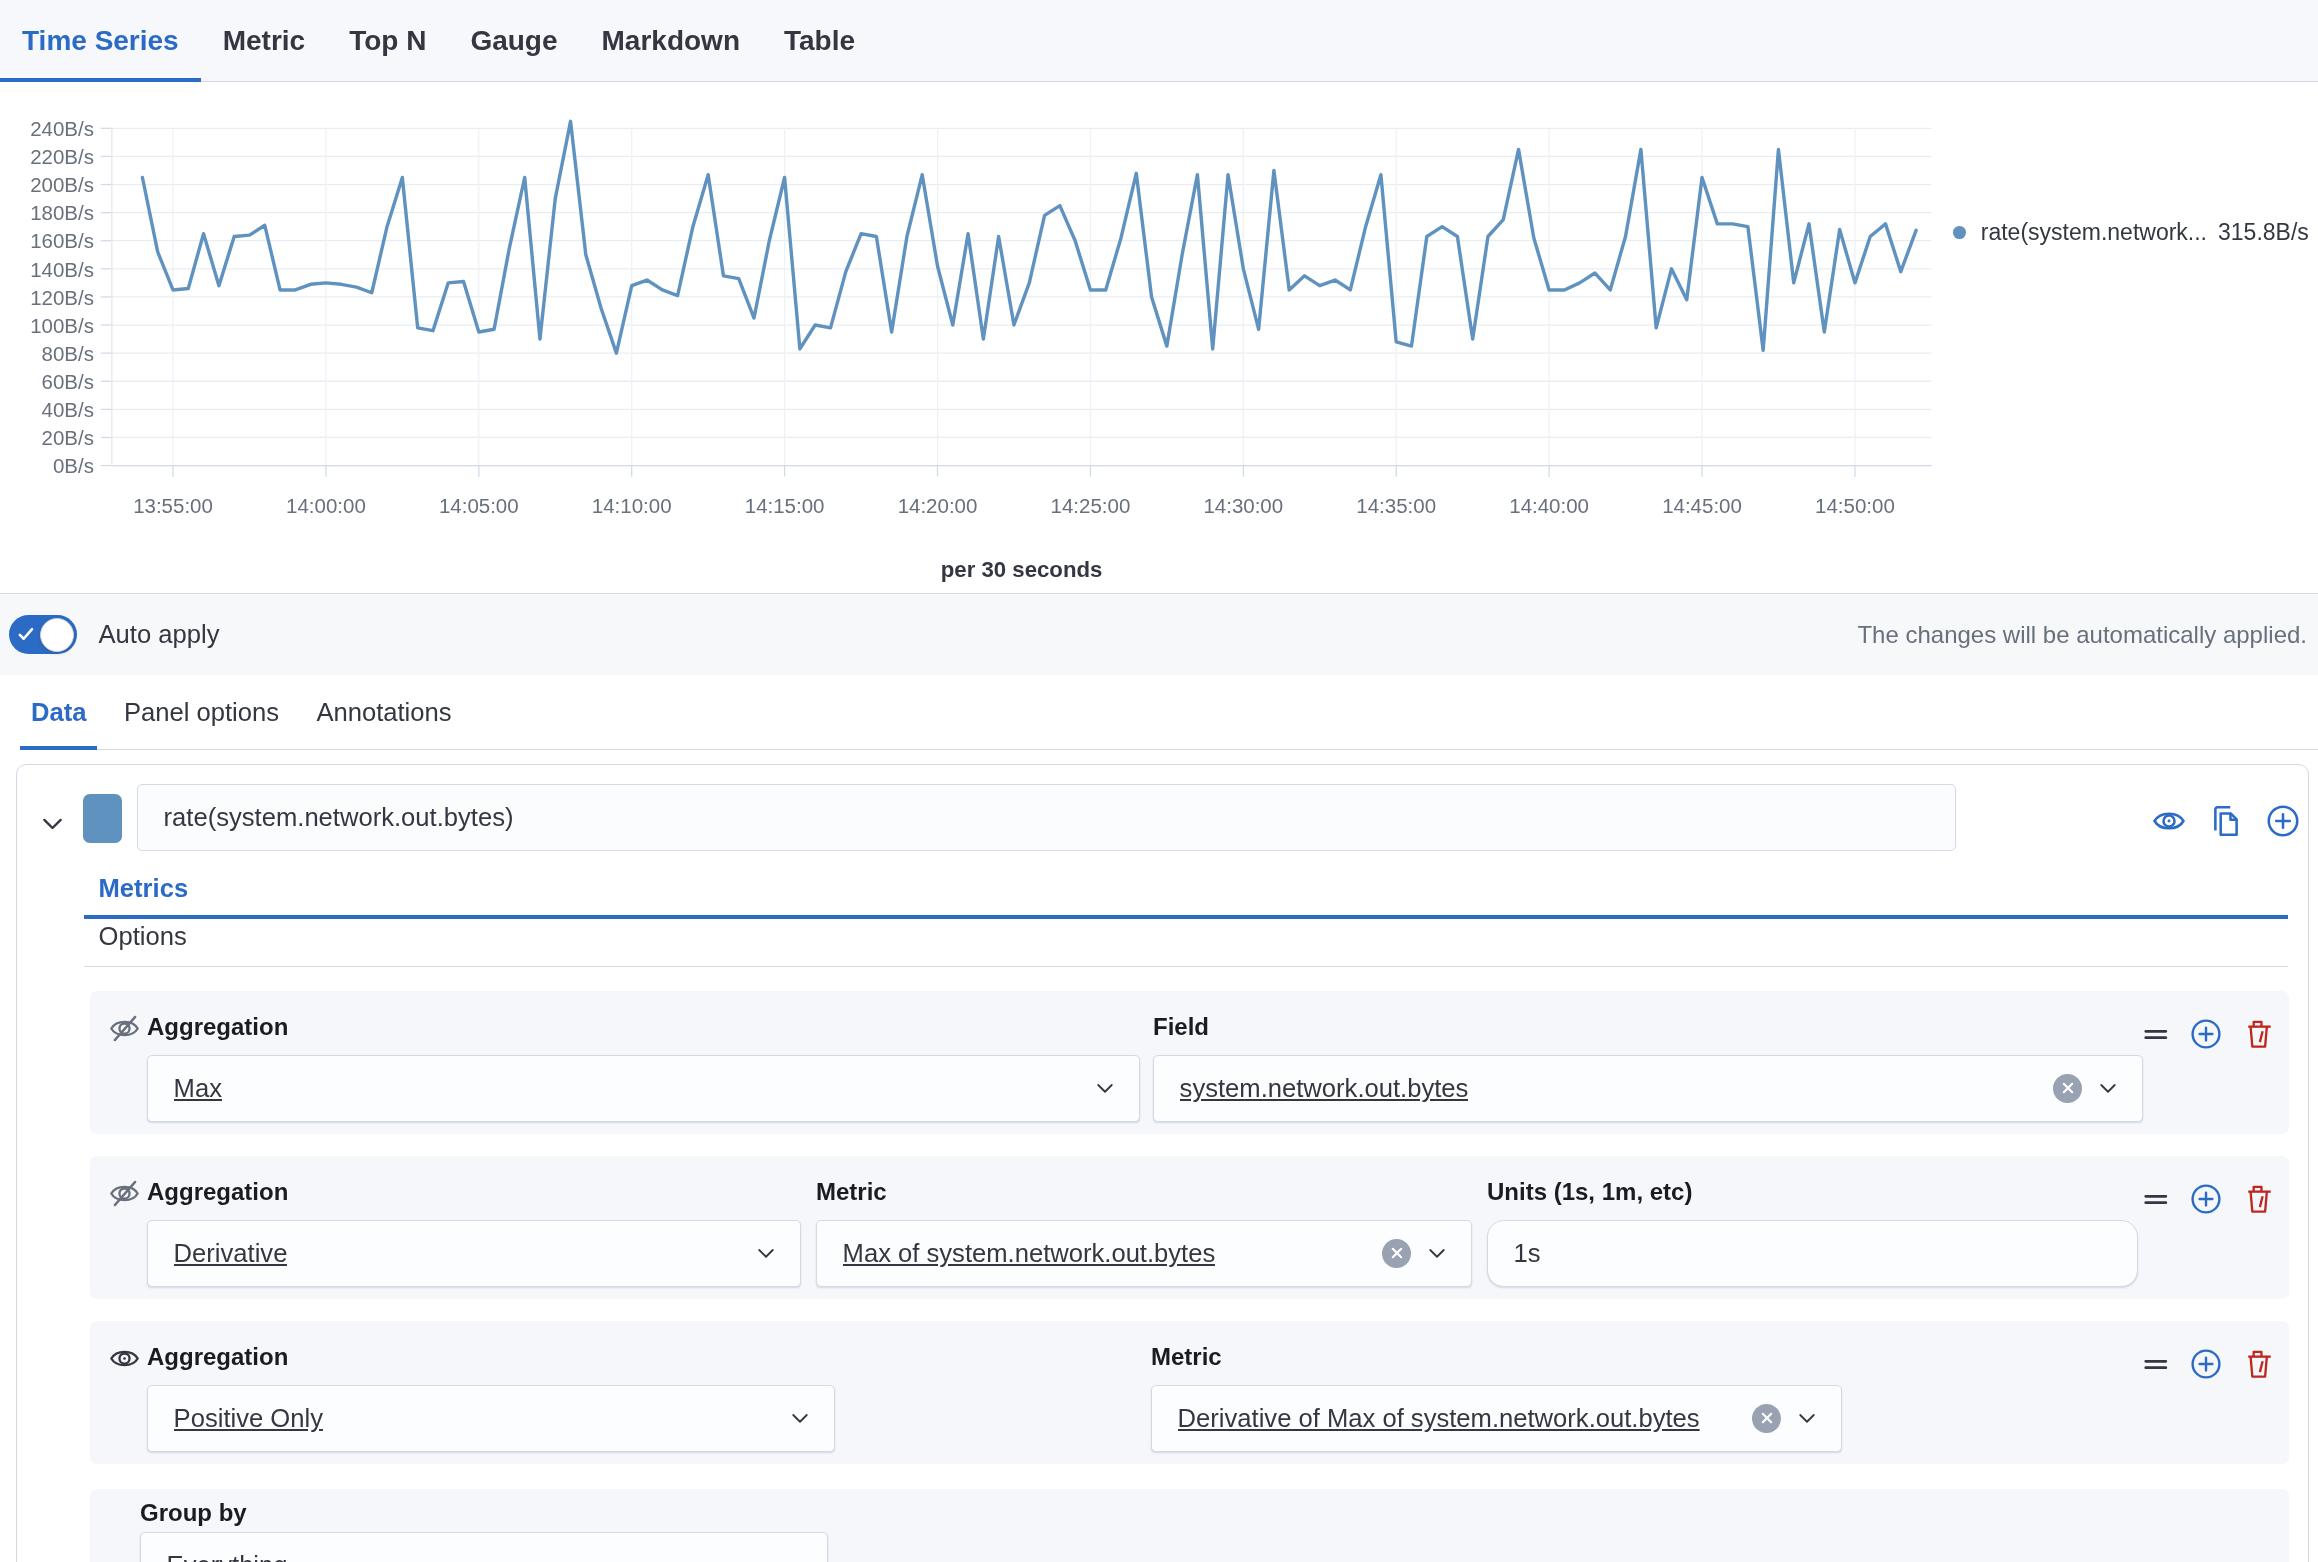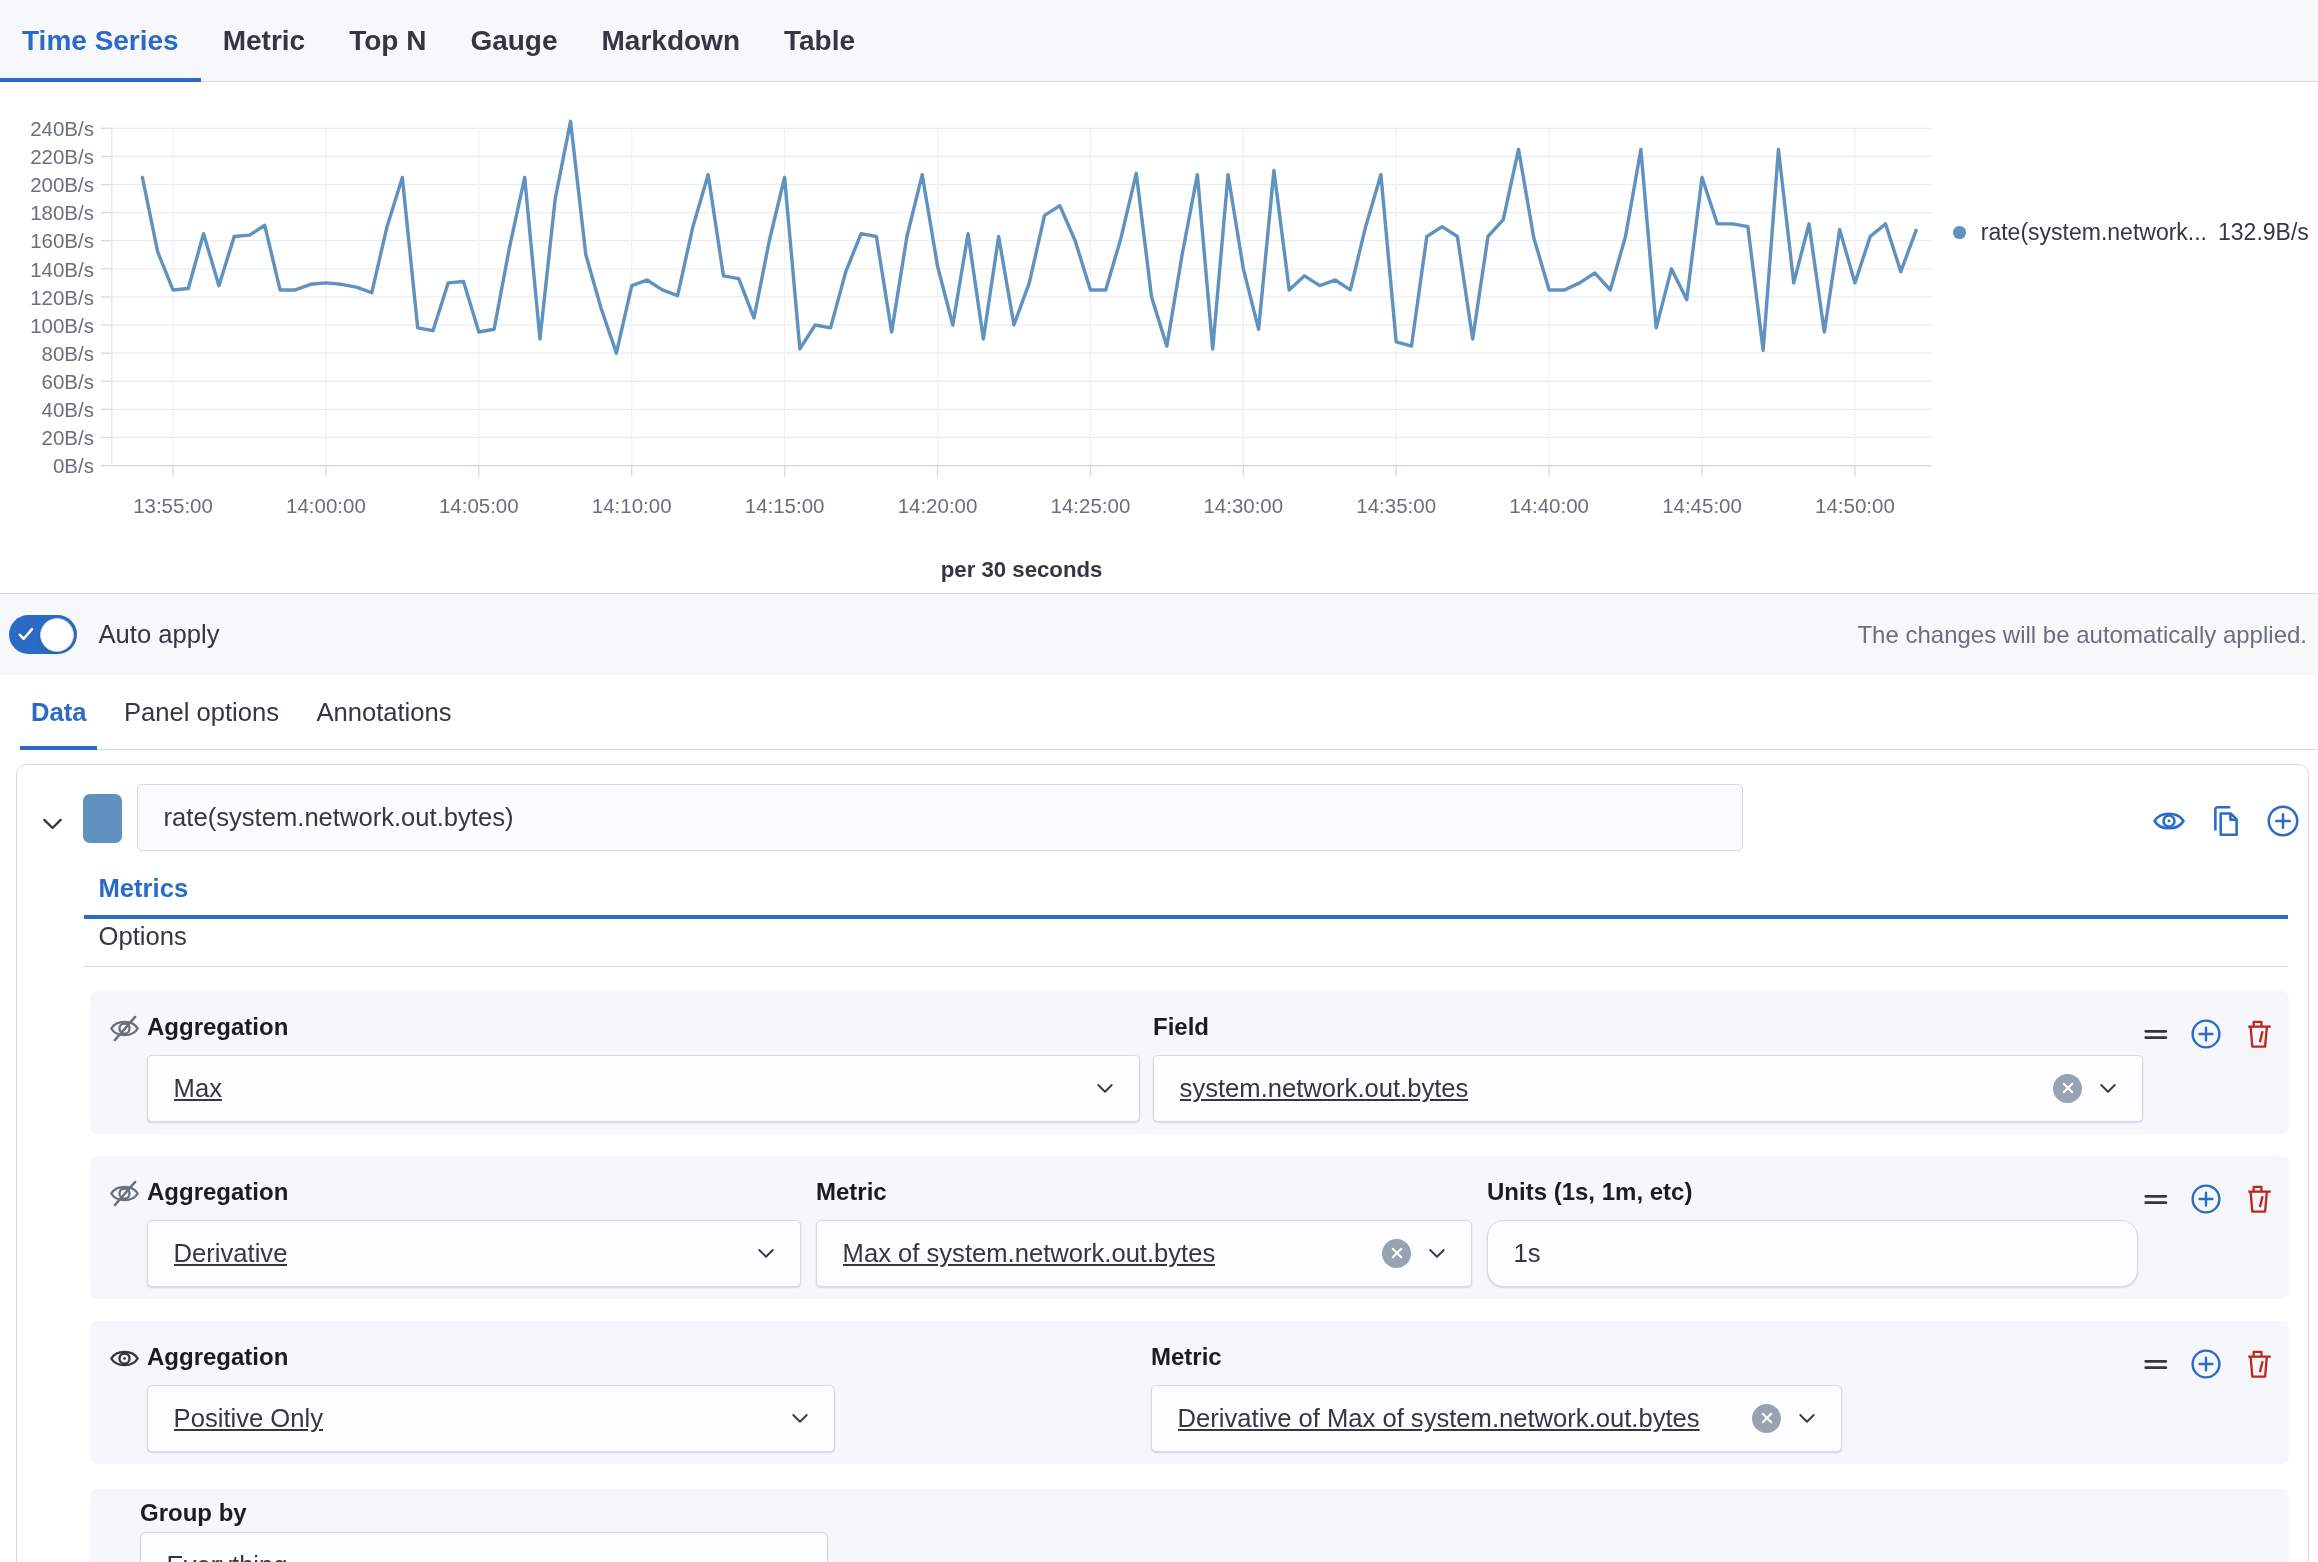--- a/index.html
+++ b/index.html
@@ -33,21 +33,21 @@
 .etab+.etab{margin-left:15.4px;}
 .etab.active{color:var(--accent);font-weight:600;}
 .etab.active::after{content:"";position:absolute;left:0;right:0;bottom:-0.9px;height:4.3px;background:var(--accent);}
 
 
 .main-panel{margin-left:16px;margin-top:13.7px;width:2293px;height:845px;background:#fff;
   border:0.9px solid var(--border);border-radius:10.2px 10.2px 0 0;position:relative;}
 .series-header{position:relative;height:106px;}
 .collapse-btn{position:absolute;left:20.5px;top:44px;cursor:pointer;line-height:0;}
 .swatch{position:absolute;left:66px;top:29px;width:39px;height:49px;border-radius:6.8px;background:#6092C0;cursor:pointer;}
-.series-input{position:absolute;left:120px;top:19.6px;width:1606px;height:67px;border:0.9px solid var(--border);
+.series-input{position:absolute;left:120px;top:19.6px;width:1819px;height:67px;border:0.9px solid var(--border);
   border-radius:5.1px;background:#fbfcfd;font-size:25.6px;color:var(--dark);padding:0 25.6px;
   font-family:"Liberation Sans","DejaVu Sans",sans-serif;}
 .hdr-actions{position:absolute;right:8.5px;top:39px;display:flex;align-items:center;gap:23px;color:var(--accent);}
 .icon-btn{cursor:pointer;line-height:0;}
 
 .series-tabs{display:flex;margin:0 20.5px 0 67px;border-bottom:0.9px solid var(--border);flex-direction:column;}
 .stab{padding:3.4px 14.5px 15.4px;font-size:25.6px;font-weight:500;position:relative;cursor:pointer;}
 .stab.active{color:var(--accent);font-weight:600;}
 .stab.active::after{content:"";position:absolute;left:0;right:0;bottom:-0.9px;height:4.3px;background:var(--accent);}
 
@@ -178,21 +178,21 @@
         <line x1="2172.46218487395" y1="449" x2="2172.46218487395" y2="462" stroke="#d3dae6" stroke-width="1.5"></line>
         <text x="2172.46218487395" y="504" text-anchor="middle" font-size="24" fill="#69707D" font-family="&quot;Liberation Sans&quot;,&quot;DejaVu Sans&quot;,sans-serif">14:50:00</text>
         <line x1="131" y1="54" x2="131" y2="449" stroke="#e2e7ee" stroke-width="1.5"></line>
         <line x1="131" y1="449" x2="2262" y2="449" stroke="#d3dae6" stroke-width="1.5"></line>
         <polyline points="166.8,111.6 184.7,198.8 202.6,243.3 220.5,241.6 238.4,177.4 256.4,238.3 274.3,180.7 292.2,179.1 310.1,167.6 328.0,243.3 345.9,243.3 363.8,236.7 381.7,235.0 399.6,236.7 417.5,240.0 435.4,246.6 453.3,169.2 471.2,111.6 489.2,287.7 507.1,291.0 525.0,235.0 542.9,233.4 560.8,292.6 578.7,289.4 596.6,193.9 614.5,111.6 632.4,300.9 650.3,136.3 668.2,45.8 686.1,202.1 704.0,264.7 721.9,317.3 739.9,238.3 757.8,231.7 775.7,243.3 793.6,249.9 811.5,169.2 829.4,108.3 847.3,226.8 865.2,230.1 883.1,276.2 901.0,185.7 918.9,111.6 936.8,312.4 954.7,284.4 972.7,287.7 990.6,221.9 1008.5,177.4 1026.4,180.7 1044.3,292.6 1062.2,180.7 1080.1,108.3 1098.0,215.3 1115.9,284.4 1133.8,177.4 1151.7,300.9 1169.6,180.7 1187.5,284.4 1205.5,235.0 1223.4,156.0 1241.3,144.5 1259.2,185.7 1277.1,243.3 1295.0,243.3 1312.9,182.4 1330.8,106.7 1348.7,251.5 1366.6,309.1 1384.5,202.1 1402.4,108.3 1420.3,312.4 1438.3,108.3 1456.2,218.6 1474.1,289.4 1492.0,103.4 1509.9,243.3 1527.8,226.8 1545.7,238.3 1563.6,231.7 1581.5,243.3 1599.4,169.2 1617.3,108.3 1635.2,304.2 1653.1,309.1 1671.1,180.7 1689.0,169.2 1706.9,180.7 1724.8,300.9 1742.7,180.7 1760.6,161.0 1778.5,78.7 1796.4,182.4 1814.3,243.3 1832.2,243.3 1850.1,235.0 1868.0,223.5 1885.9,243.3 1903.8,180.7 1921.8,78.7 1939.7,287.7 1957.6,218.6 1975.5,254.8 1993.4,111.6 2011.3,165.9 2029.2,165.9 2047.1,169.2 2065.0,314.0 2082.9,78.7 2100.8,235.0 2118.7,165.9 2136.6,292.6 2154.6,172.5 2172.5,235.0 2190.4,180.7 2208.3,165.9 2226.2,221.9 2244.1,173.5" fill="none" stroke="#6092C0" stroke-width="4" stroke-linejoin="round" stroke-linecap="round"></polyline>
         <text x="1196.5" y="579" text-anchor="middle" font-size="26" fill="#343741" font-family="&quot;Liberation Sans&quot;,&quot;DejaVu Sans&quot;,sans-serif" font-weight="700">per 30 seconds</text>
       </svg></div>
   <div class="legend">
     <span class="legend-dot" style="background: rgb(96, 146, 192);"></span>
     <span>rate(system.network...</span>
-    <span class="legend-value">132.9B/s</span>
+    <span class="legend-value">315.8B/s</span>
   </div>
 </div>
 
 <div class="autoapply">
   <div class="switch">
     <svg class="check" width="20.5" height="20.5" viewBox="0 0 16 16" fill="none" stroke="#fff" stroke-width="2" stroke-linecap="round" stroke-linejoin="round">
         <path d="M3 8.5l3 3 6.5-7.5"></path>
       </svg>
     <span class="knob"></span>
   </div>

